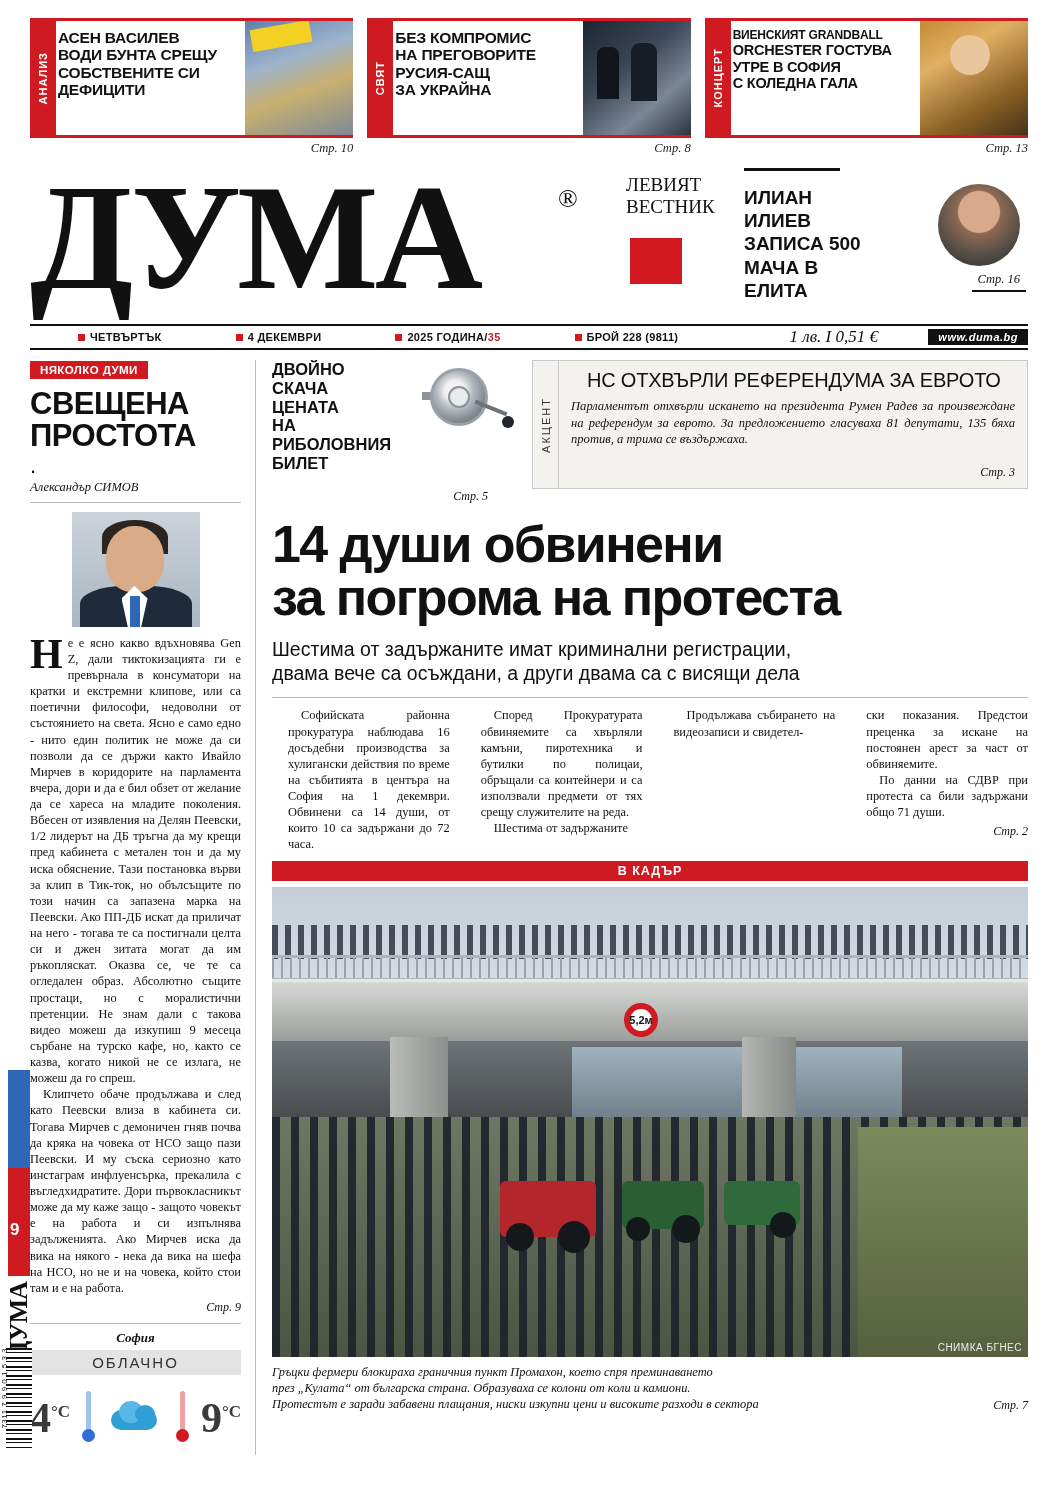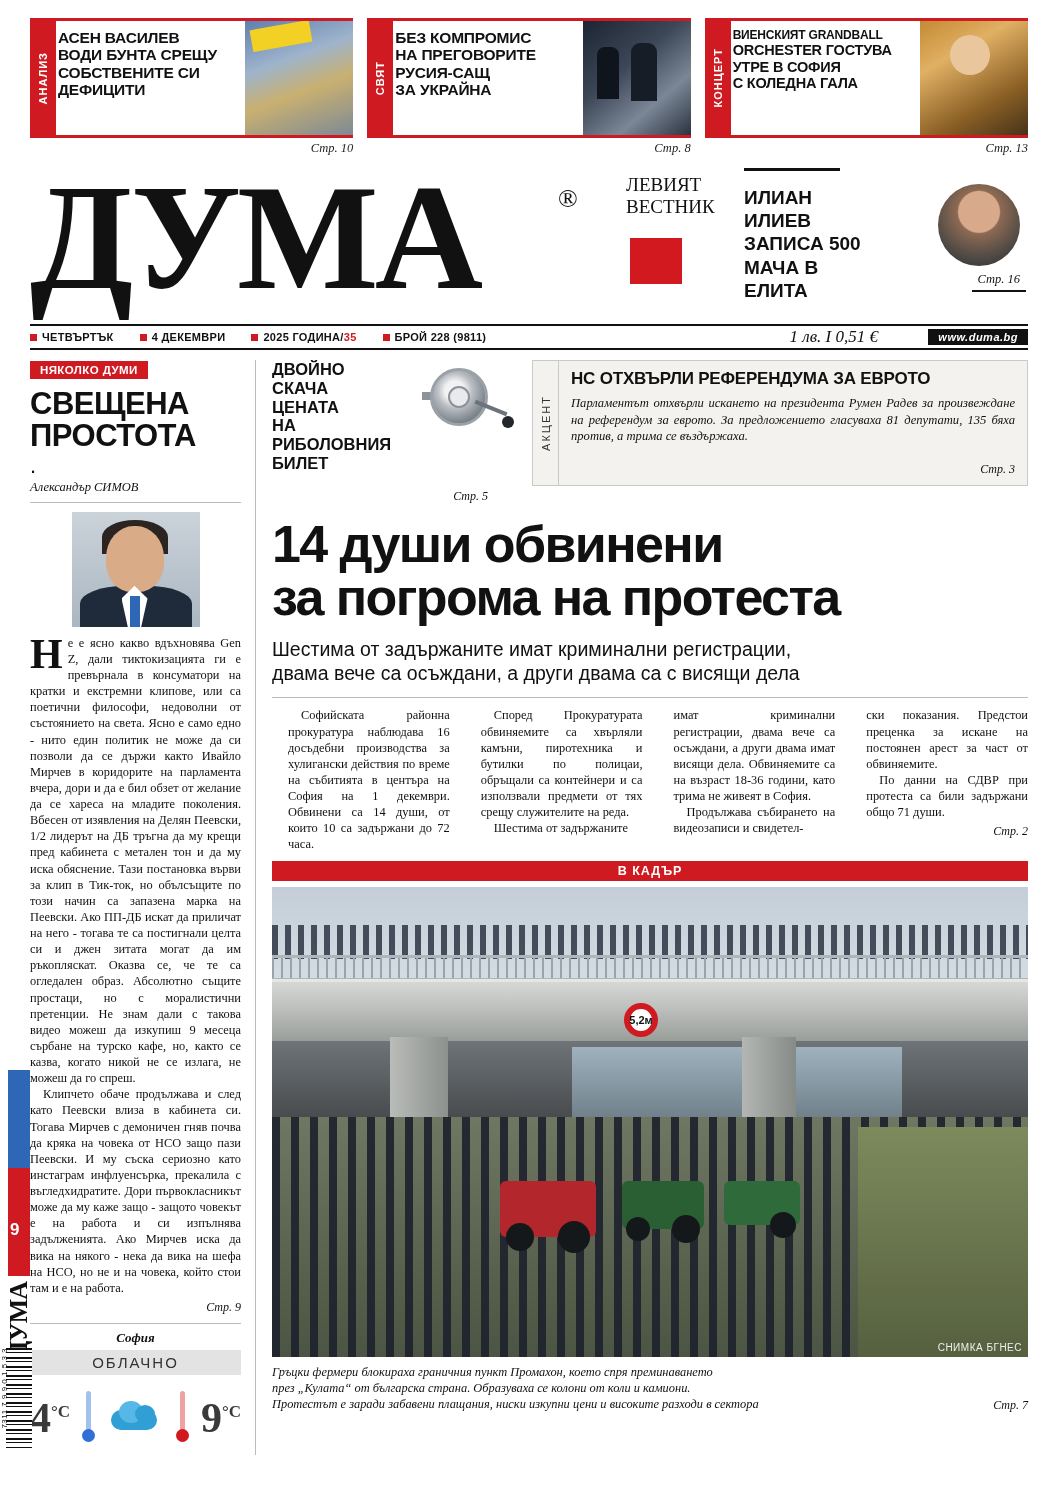--- a/index.html
+++ b/index.html
@@ -196,21 +196,21 @@
     border-top: 2px solid #111;
     border-bottom: 2px solid #111;
     margin-top: 4px;
     height: 26px;
     display: flex;
     align-items: center;
     font-size: 11px;
     font-weight: bold;
   }
   .infobar .sq { width: 7px; height: 7px; background: #cf1a21; margin-right: 5px; }
-  .infobar .item { display: flex; align-items: center; margin-right: 26px; letter-spacing: .3px; }
+  .infobar .item { display: flex; align-items: center; margin-right: 26px; letter-spacing: .3px; margin-left: 48px; }
   .infobar .year-n { color: #cf1a21; }
   .price {
     position: absolute;
     right: 150px;
     font-family: "Liberation Serif", serif;
     font-style: italic;
     font-weight: normal;
     font-size: 17px;
   }
   .site {
@@ -397,24 +397,25 @@
     display: flex;
     align-items: center;
     justify-content: center;
     font-size: 11px;
     letter-spacing: 2px;
     color: #333;
   }
   .accent-tag span { writing-mode: vertical-rl; transform: rotate(180deg); }
   .accent-body { padding: 8px 12px 8px 12px; flex: 1; }
   .accent-head {
-    font-weight: bold;
-    font-size: 17px;
+    font-weight: normal;
+    font-size: 20px;
     text-transform: uppercase;
     letter-spacing: -.2px;
+    margin-left: 16px;
   }
   .accent-text {
     font-family: "Liberation Serif", serif;
     font-style: italic;
     font-size: 12.6px;
     line-height: 1.33;
     margin-top: 6px;
     text-align: justify;
   }
   .accent-page {
@@ -750,21 +751,20 @@
 
       <div class="lead-cols">
         <div class="c">
           <p>Софийската районна прокуратура наблюдава 16 досъдебни производства за хулигански действия по време на събитията в центъра на София на 1 декември. Обвинени са 14 души, от които 10 са задържани до 72 часа.</p>
         </div>
         <div class="c">
           <p>Според Прокуратурата обвиняемите са хвърляли камъни, пиротехника и бутилки по полицаи, обръщали са контейнери и са използвали предмети от тях срещу служителите на реда.</p>
           <p>Шестима от задържаните</p>
         </div>
         <div class="c">
-          <p style="text-indent:0">имат криминални регистрации, двама вече са осъждани, а други двама имат висящи дела. Обвиняемите са на възраст 18-36 години, като трима не живеят в София.</p>
           <p>Продължава събирането на видеозаписи и свидетел-</p>
         </div>
         <div class="c">
           <p style="text-indent:0">ски показания. Предстои преценка за искане на постоянен арест за част от обвиняемите.</p>
           <p>По данни на СДВР при протеста са били задържани общо 71 души.</p>
           <div class="lead-page">Стр. 2</div>
         </div>
       </div>
 
       <div class="vkadar">В КАДЪР</div>

